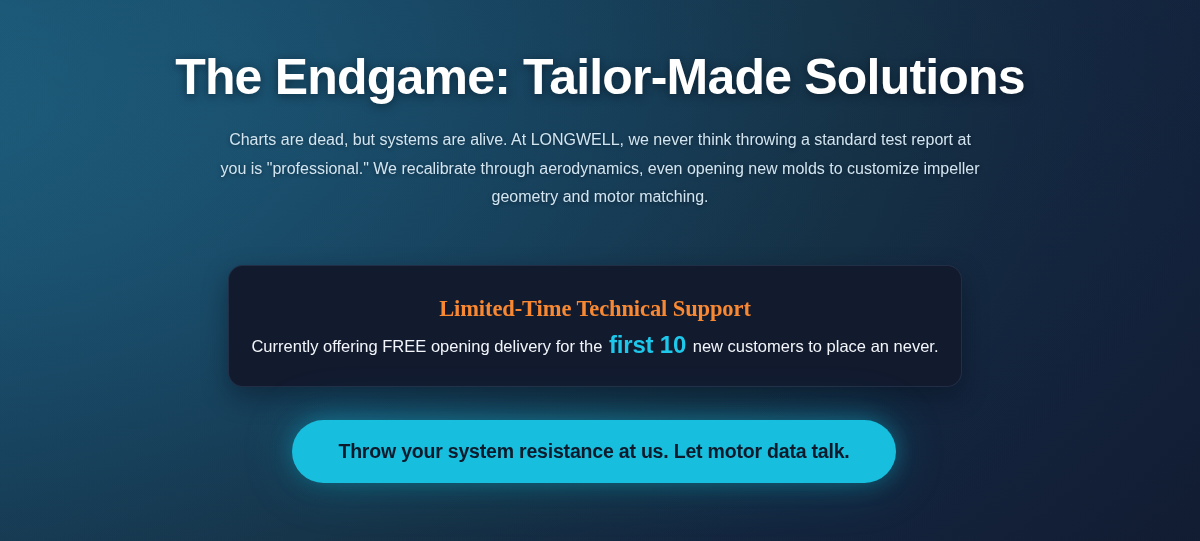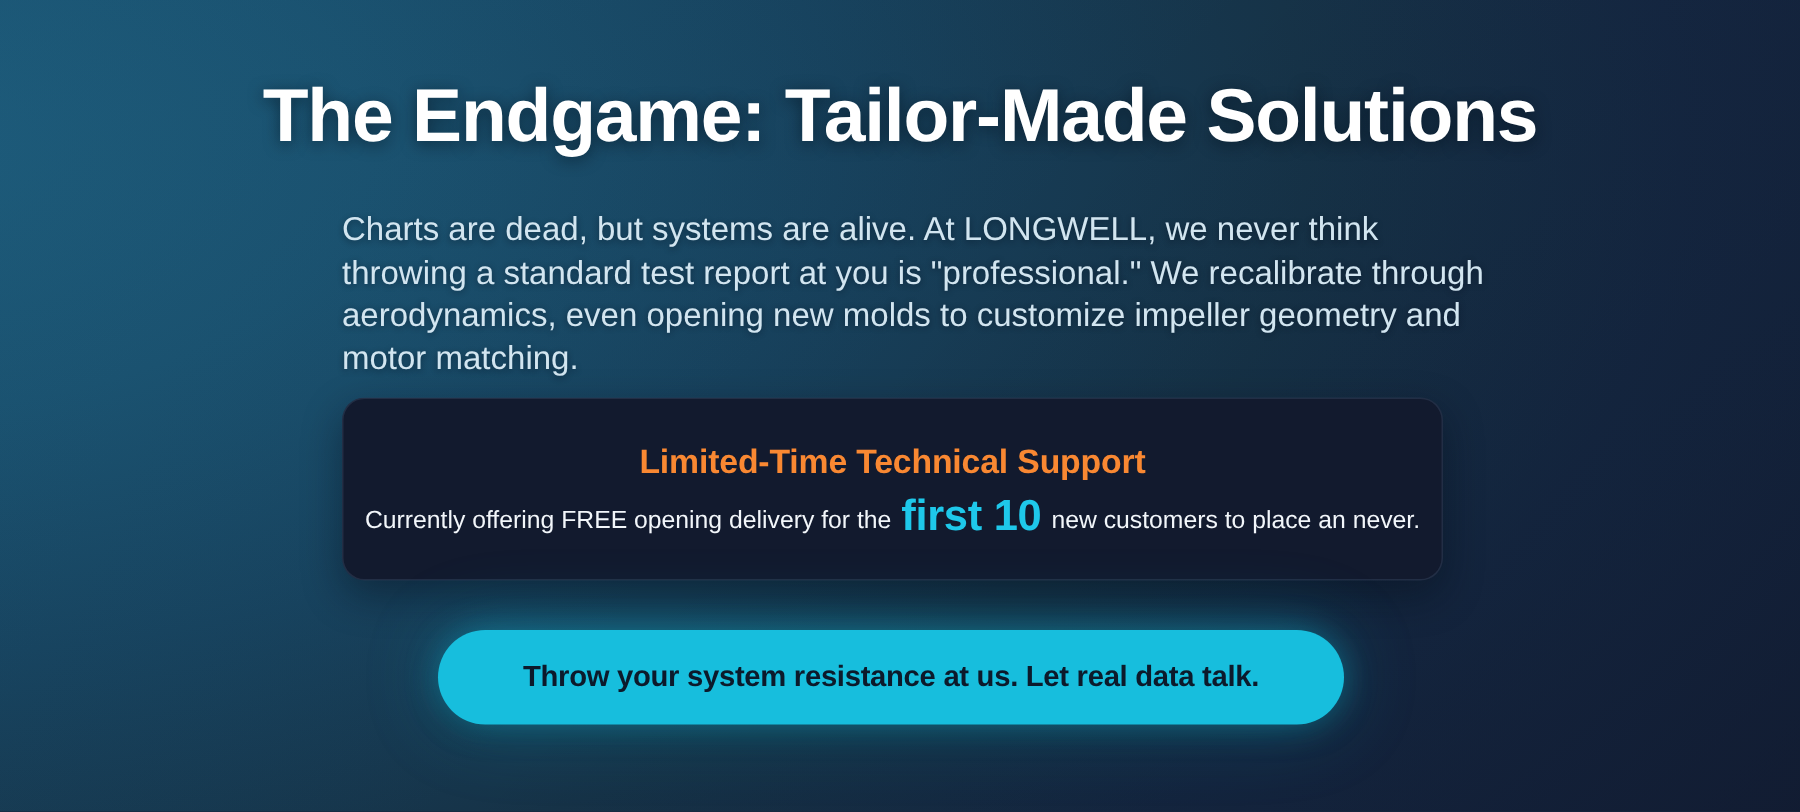--- a/index.html
+++ b/index.html
@@ -57,24 +57,24 @@
     letter-spacing: -0.8px;
     text-shadow: 0 2px 10px rgba(4,14,26,0.55);
   }
 
   .lede {
     position: absolute;
     top: 126px;
     left: 50%;
     transform: translateX(-50%);
     width: 770px;
-    margin: 13px;
-    text-align: left;
+    margin: 0;
+    text-align: center;
     color: #d2e5f0;
-    font-size: 22px;
+    font-size: 16px;
     line-height: 28.5px;
     font-weight: 400;
     text-shadow: 0 1px 4px rgba(4,14,26,0.45);
   }
 
   .promo-card {
     position: absolute;
     top: 265px;
     left: 228px;
     width: 734px;
@@ -91,35 +91,36 @@
   }
 
   .promo-title {
     margin: 0 0 12px 0;
     color: #f98832;
     font-size: 22.5px;
     line-height: 26px;
     font-weight: 700;
     letter-spacing: -0.1px;
     text-align: center;
+    font-family: Liberation Serif, serif;
   }
 
   .promo-line {
     margin: 0;
     color: #f2f6fa;
     font-size: 16.5px;
     line-height: 22px;
     font-weight: 400;
     text-align: center;
     white-space: nowrap;
   }
 
   .promo-highlight {
     color: #1ec8ea;
-    font-size: 29px;
+    font-size: 24px;
     font-weight: 700;
     letter-spacing: -0.2px;
     vertical-align: -1px;
     padding: 0 2px;
   }
 
   .cta-button {
     position: absolute;
     top: 420px;
     left: 292px;
@@ -156,16 +157,16 @@
 
     <div class="promo-card">
       <div class="promo-title">Limited-Time Technical Support</div>
       <div class="promo-line">
         <span>Currently offering FREE opening delivery for the</span>
         <span class="promo-highlight">first 10</span>
         <span>new customers to place an never.</span>
       </div>
     </div>
 
-    <button class="cta-button">Throw your system resistance at us. Let real data talk.</button>
+    <button class="cta-button">Throw your system resistance at us. Let motor data talk.</button>
 
   </div>
 </div>
 
 </body></html>

